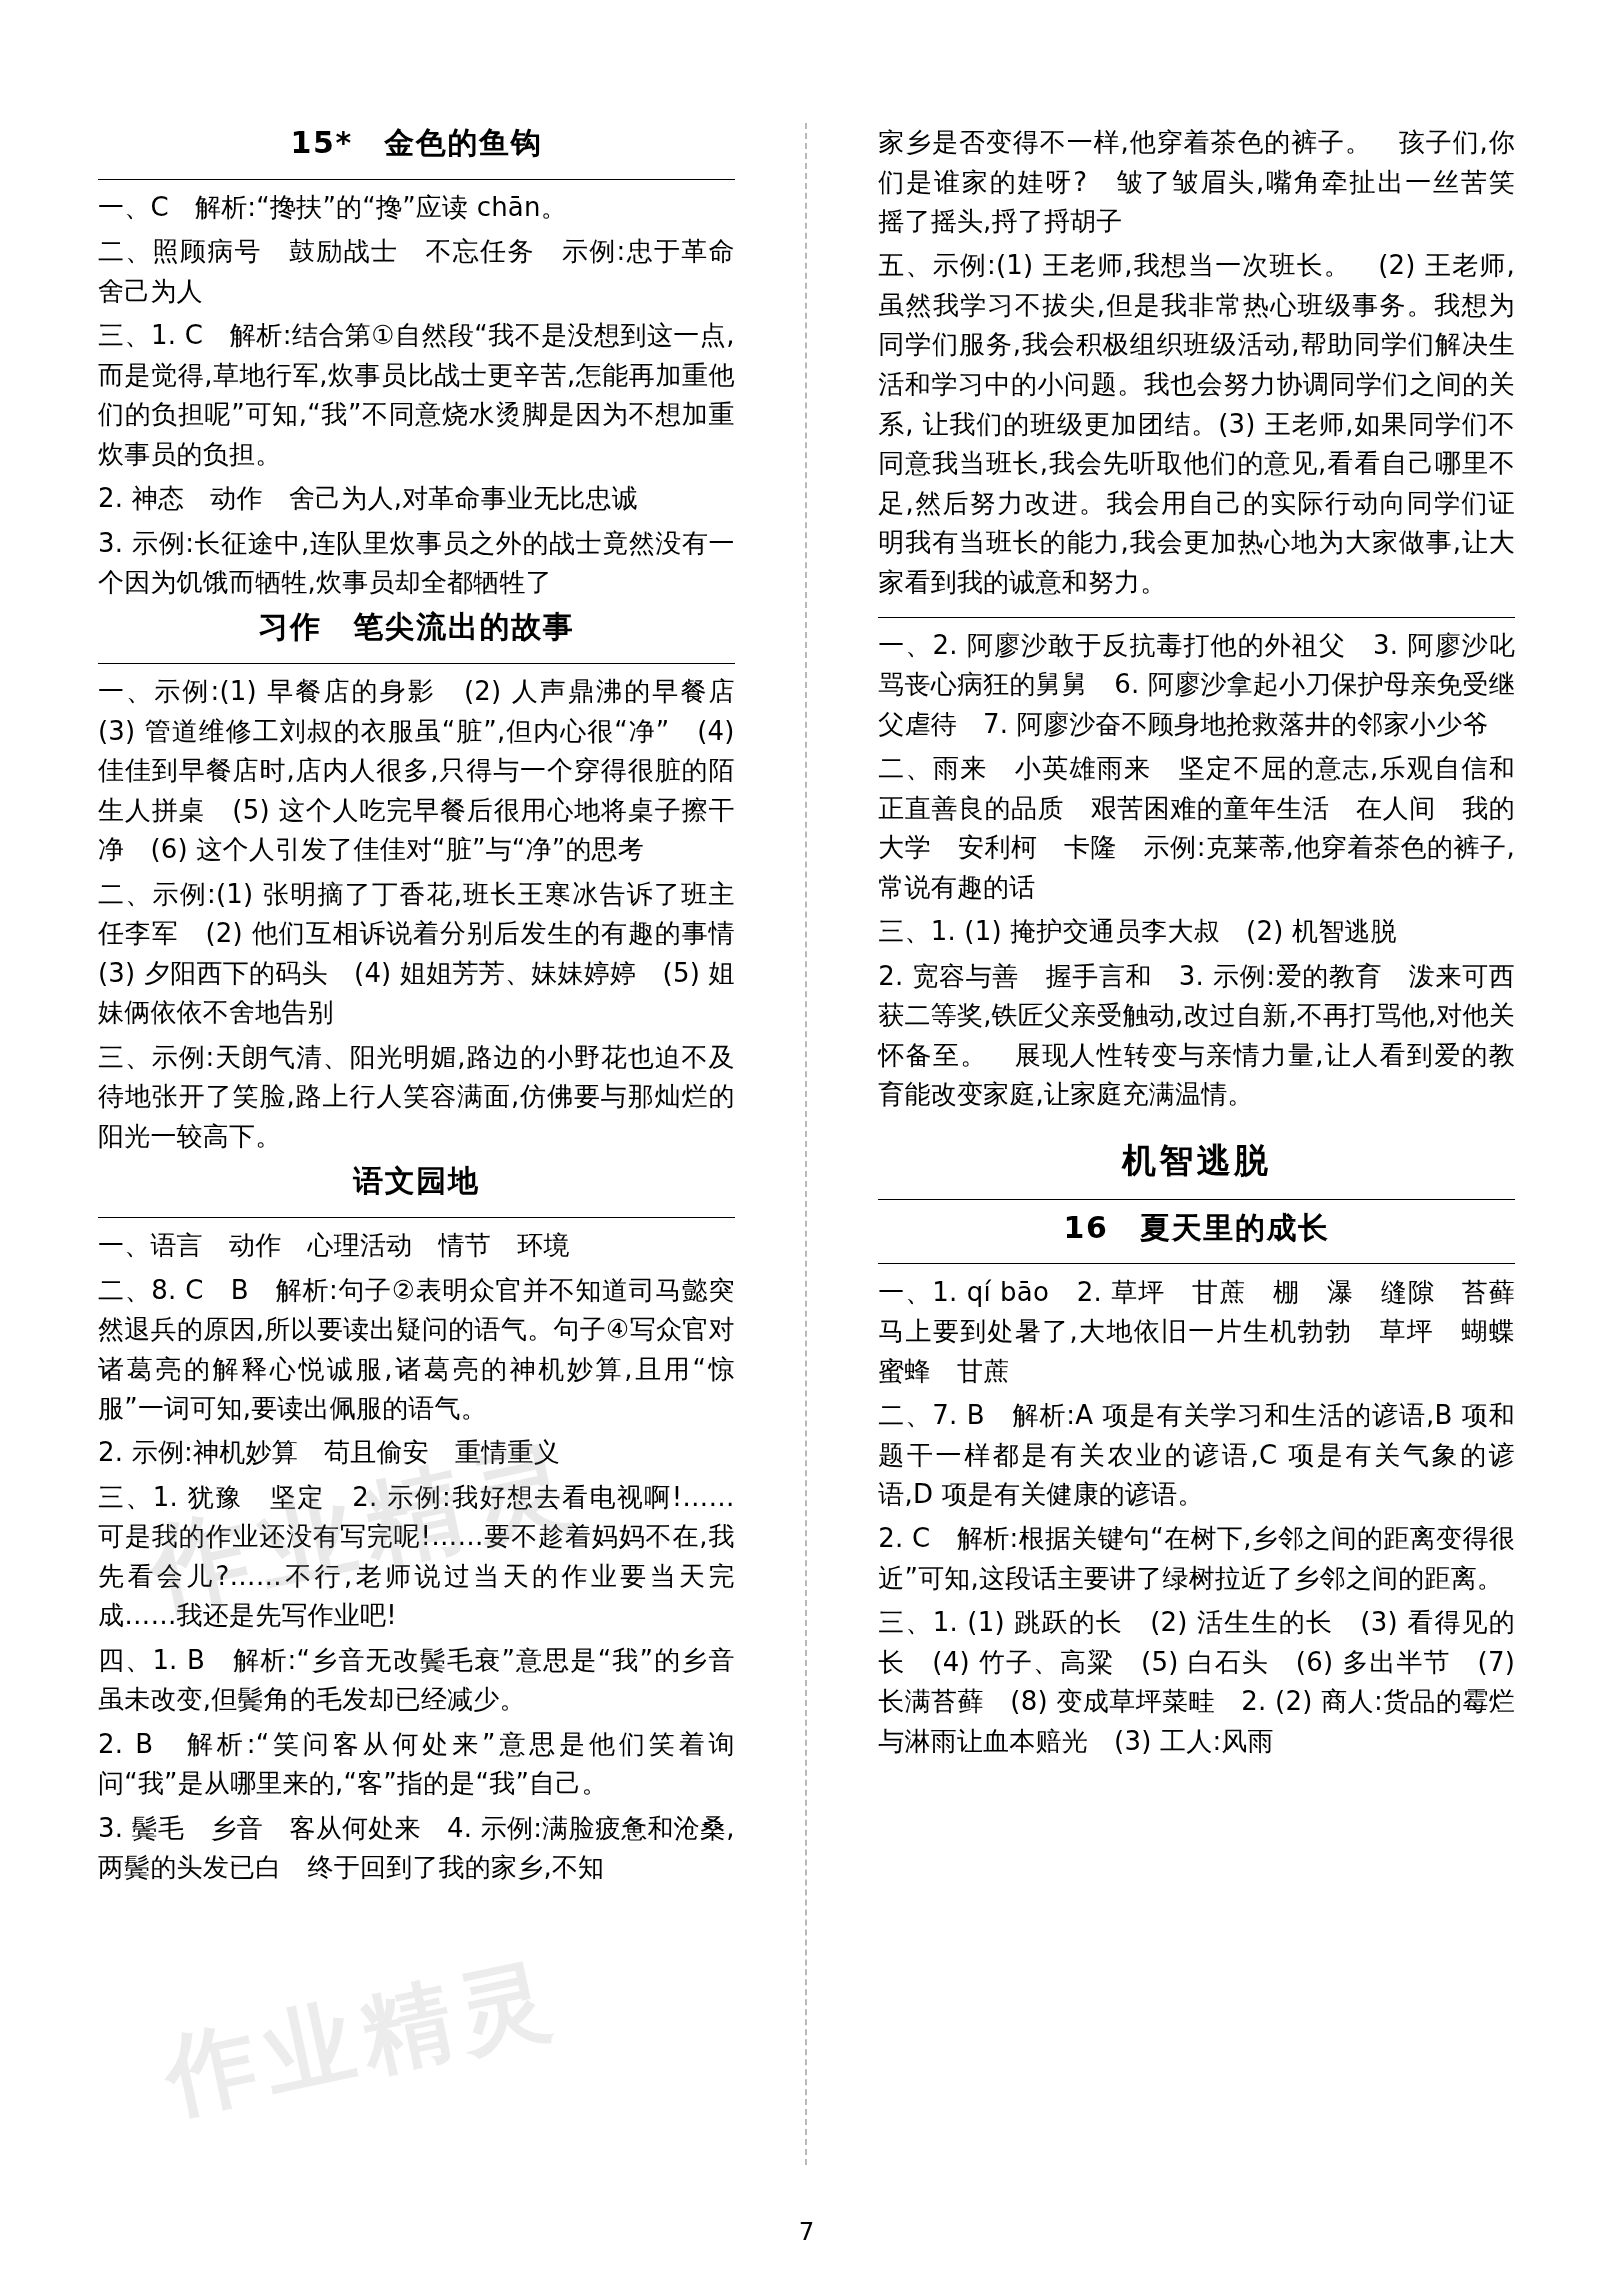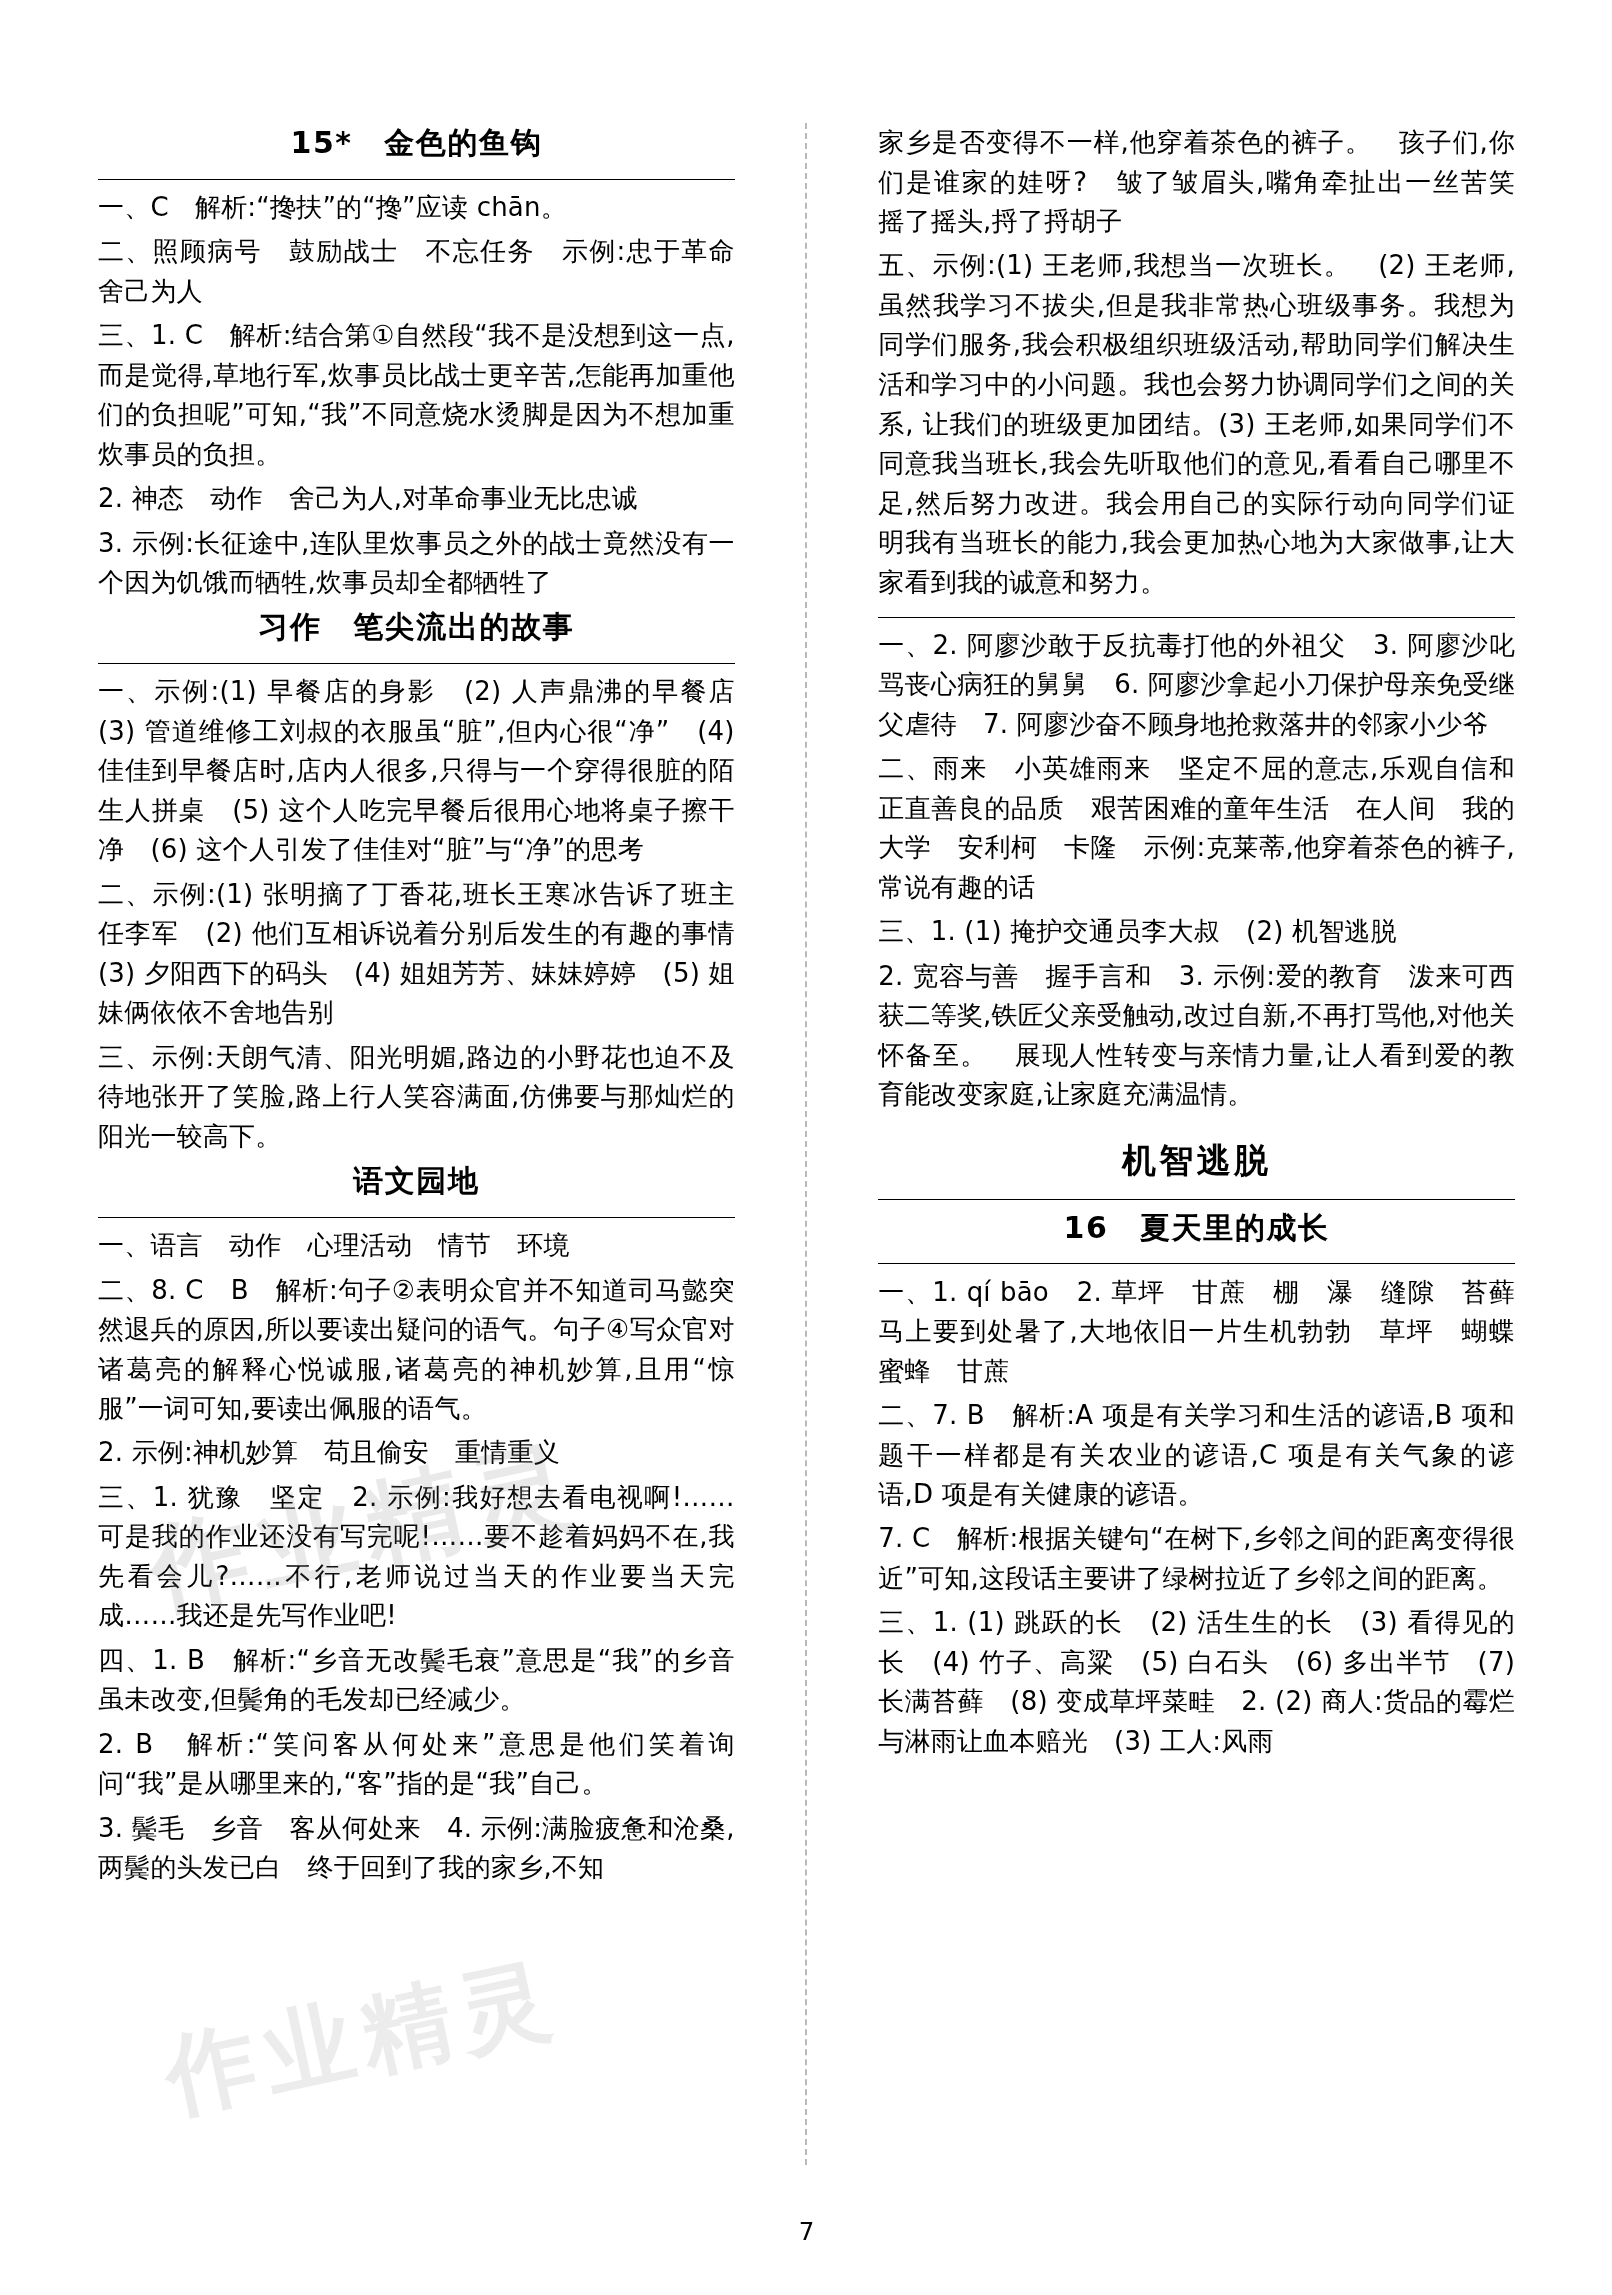--- a/index.html
+++ b/index.html
@@ -20,20 +20,21 @@
     width: 1613px;
     height: 2295px;
     box-sizing: border-box;
     padding: 123px 98px 74px 98px;
   }
   .columns {
     display: flex;
     width: 100%;
     height: 2042px;
     gap: 16px;
+    justify-content: flex-end;
   }
   .col {
     width: 678px;
     box-sizing: border-box;
   }
   .col-left {
     padding-right: 36px;
   }
   .col-divider {
     width: 1.6px;
@@ -167,21 +168,21 @@
       <p class="ans">2. 宽容与善　握手言和　3. 示例:爱的教育　泼来可西获二等奖,铁匠父亲受触动,改过自新,不再打骂他,对他关怀备至。　展现人性转变与亲情力量,让人看到爱的教育能改变家庭,让家庭充满温情。</p>
 
       <h2 class="unit-title">机智逃脱</h2>
       <hr class="title-sep">
 
       <h2 class="section-title">16　夏天里的成长</h2>
       <hr class="title-sep">
 
       <p class="ans">一、1. qí bāo　2. 草坪　甘蔗　棚　瀑　缝隙　苔藓　马上要到处暑了,大地依旧一片生机勃勃　草坪　蝴蝶　蜜蜂　甘蔗</p>
       <p class="ans">二、7. B　解析:A 项是有关学习和生活的谚语,B 项和题干一样都是有关农业的谚语,C 项是有关气象的谚语,D 项是有关健康的谚语。</p>
-      <p class="ans">7. C　解析:根据关键句“在树下,乡邻之间的距离变得很近”可知,这段话主要讲了绿树拉近了乡邻之间的距离。</p>
+      <p class="ans">2. C　解析:根据关键句“在树下,乡邻之间的距离变得很近”可知,这段话主要讲了绿树拉近了乡邻之间的距离。</p>
       <p class="ans">三、1. (1) 跳跃的长　(2) 活生生的长　(3) 看得见的长　(4) 竹子、高粱　(5) 白石头　(6) 多出半节　(7) 长满苔藓　(8) 变成草坪菜畦　2. (2) 商人:货品的霉烂与淋雨让血本赔光　(3) 工人:风雨</p>
 
     </div>
 
   </div>
 
   <div class="page-number">7</div>
 
 </div>
 

